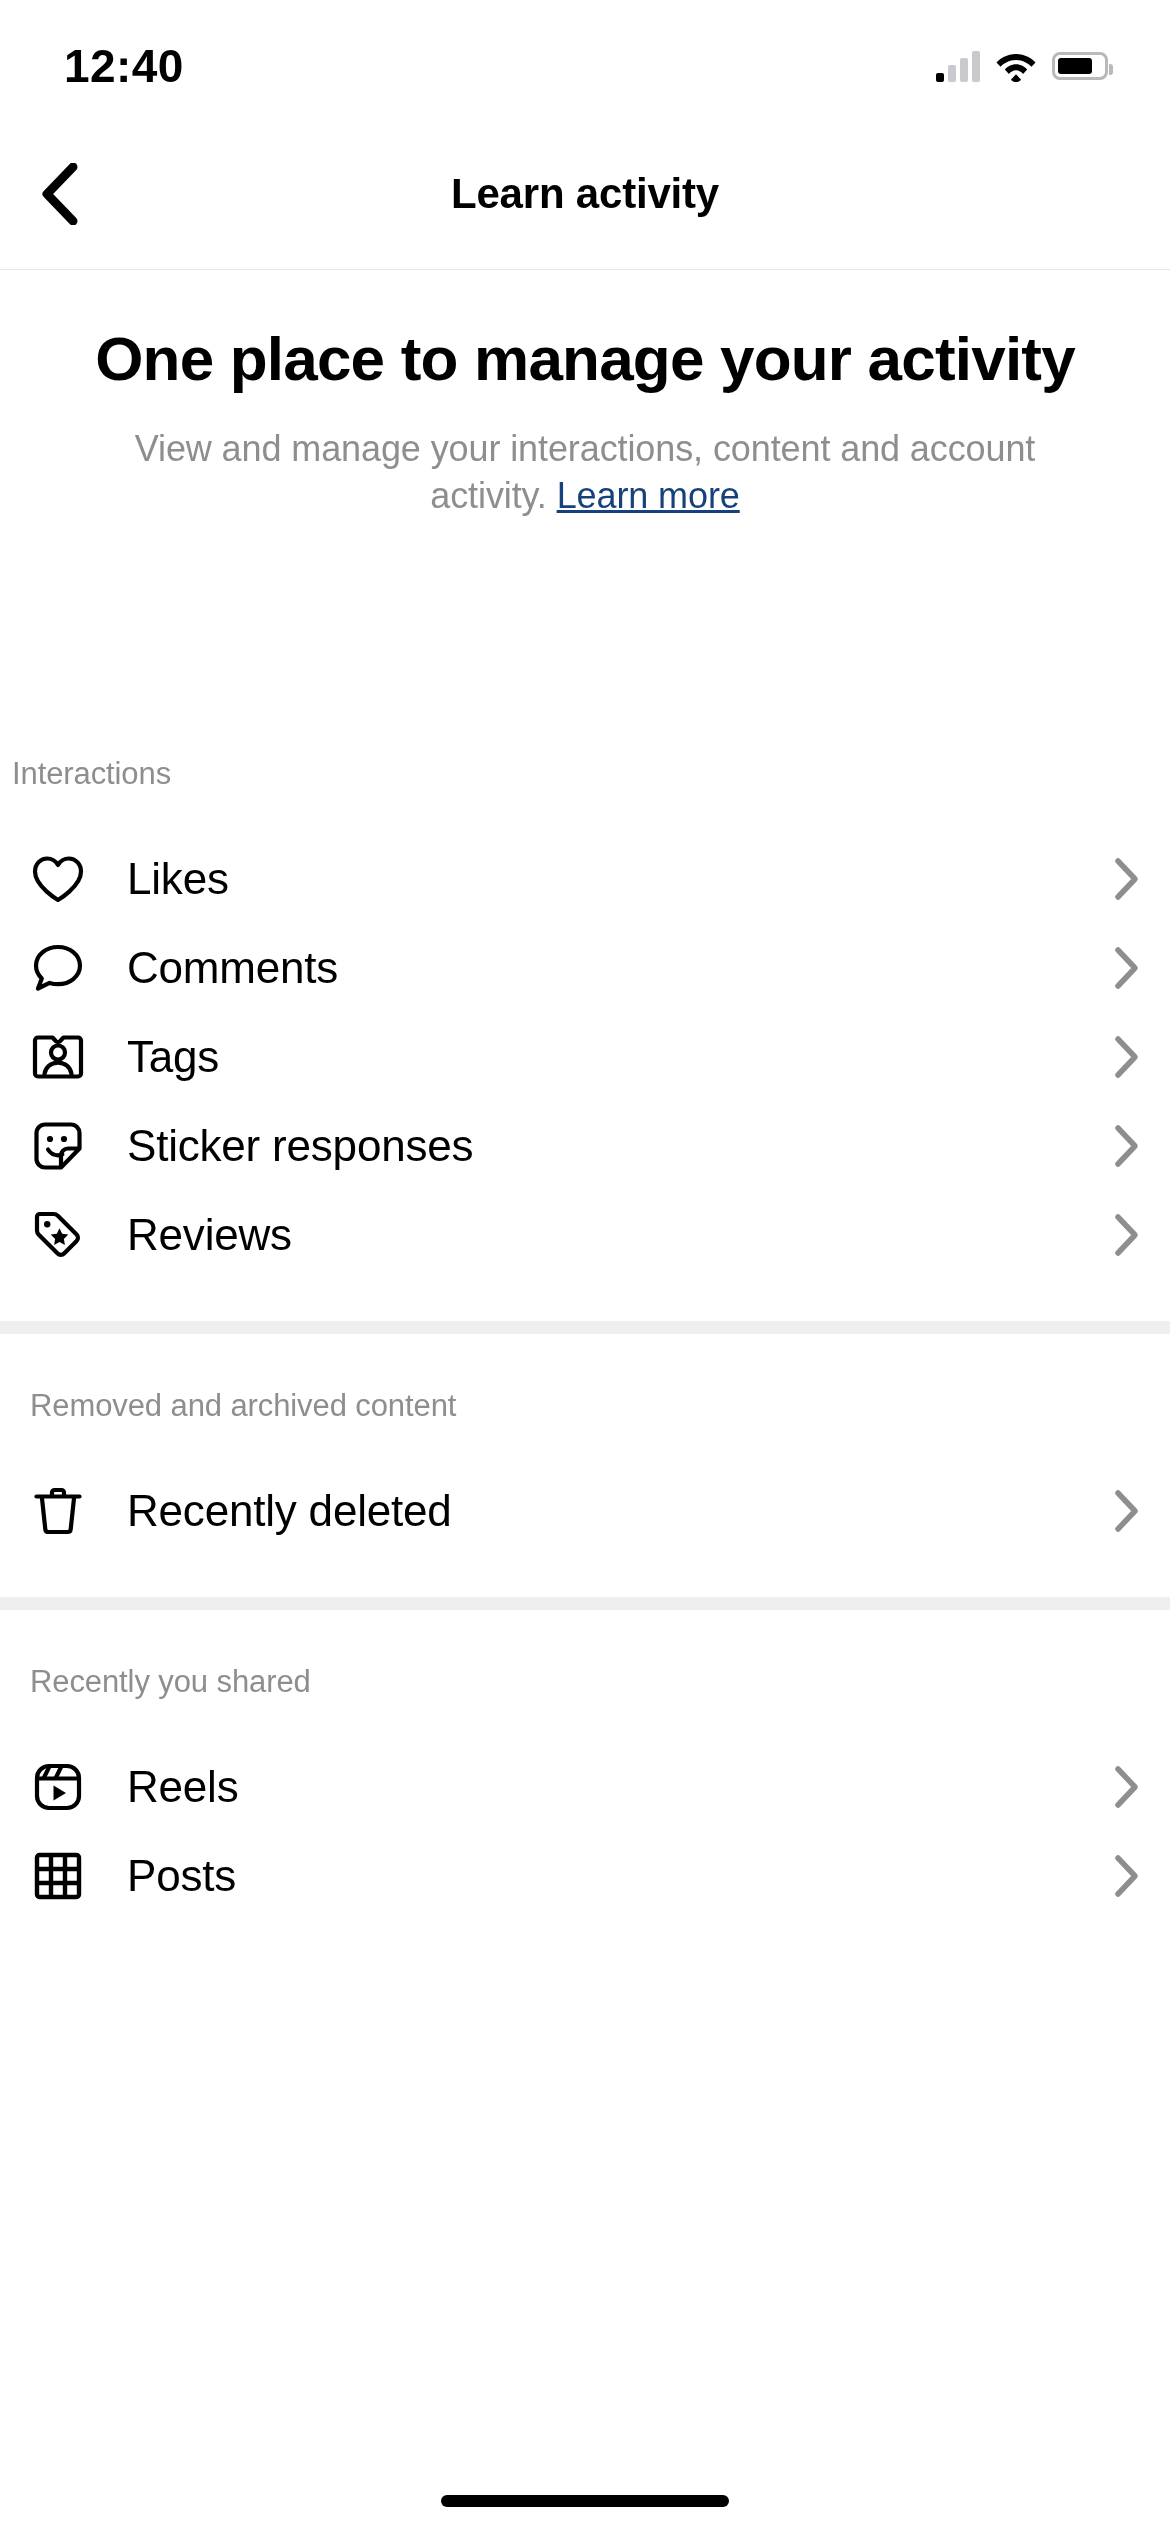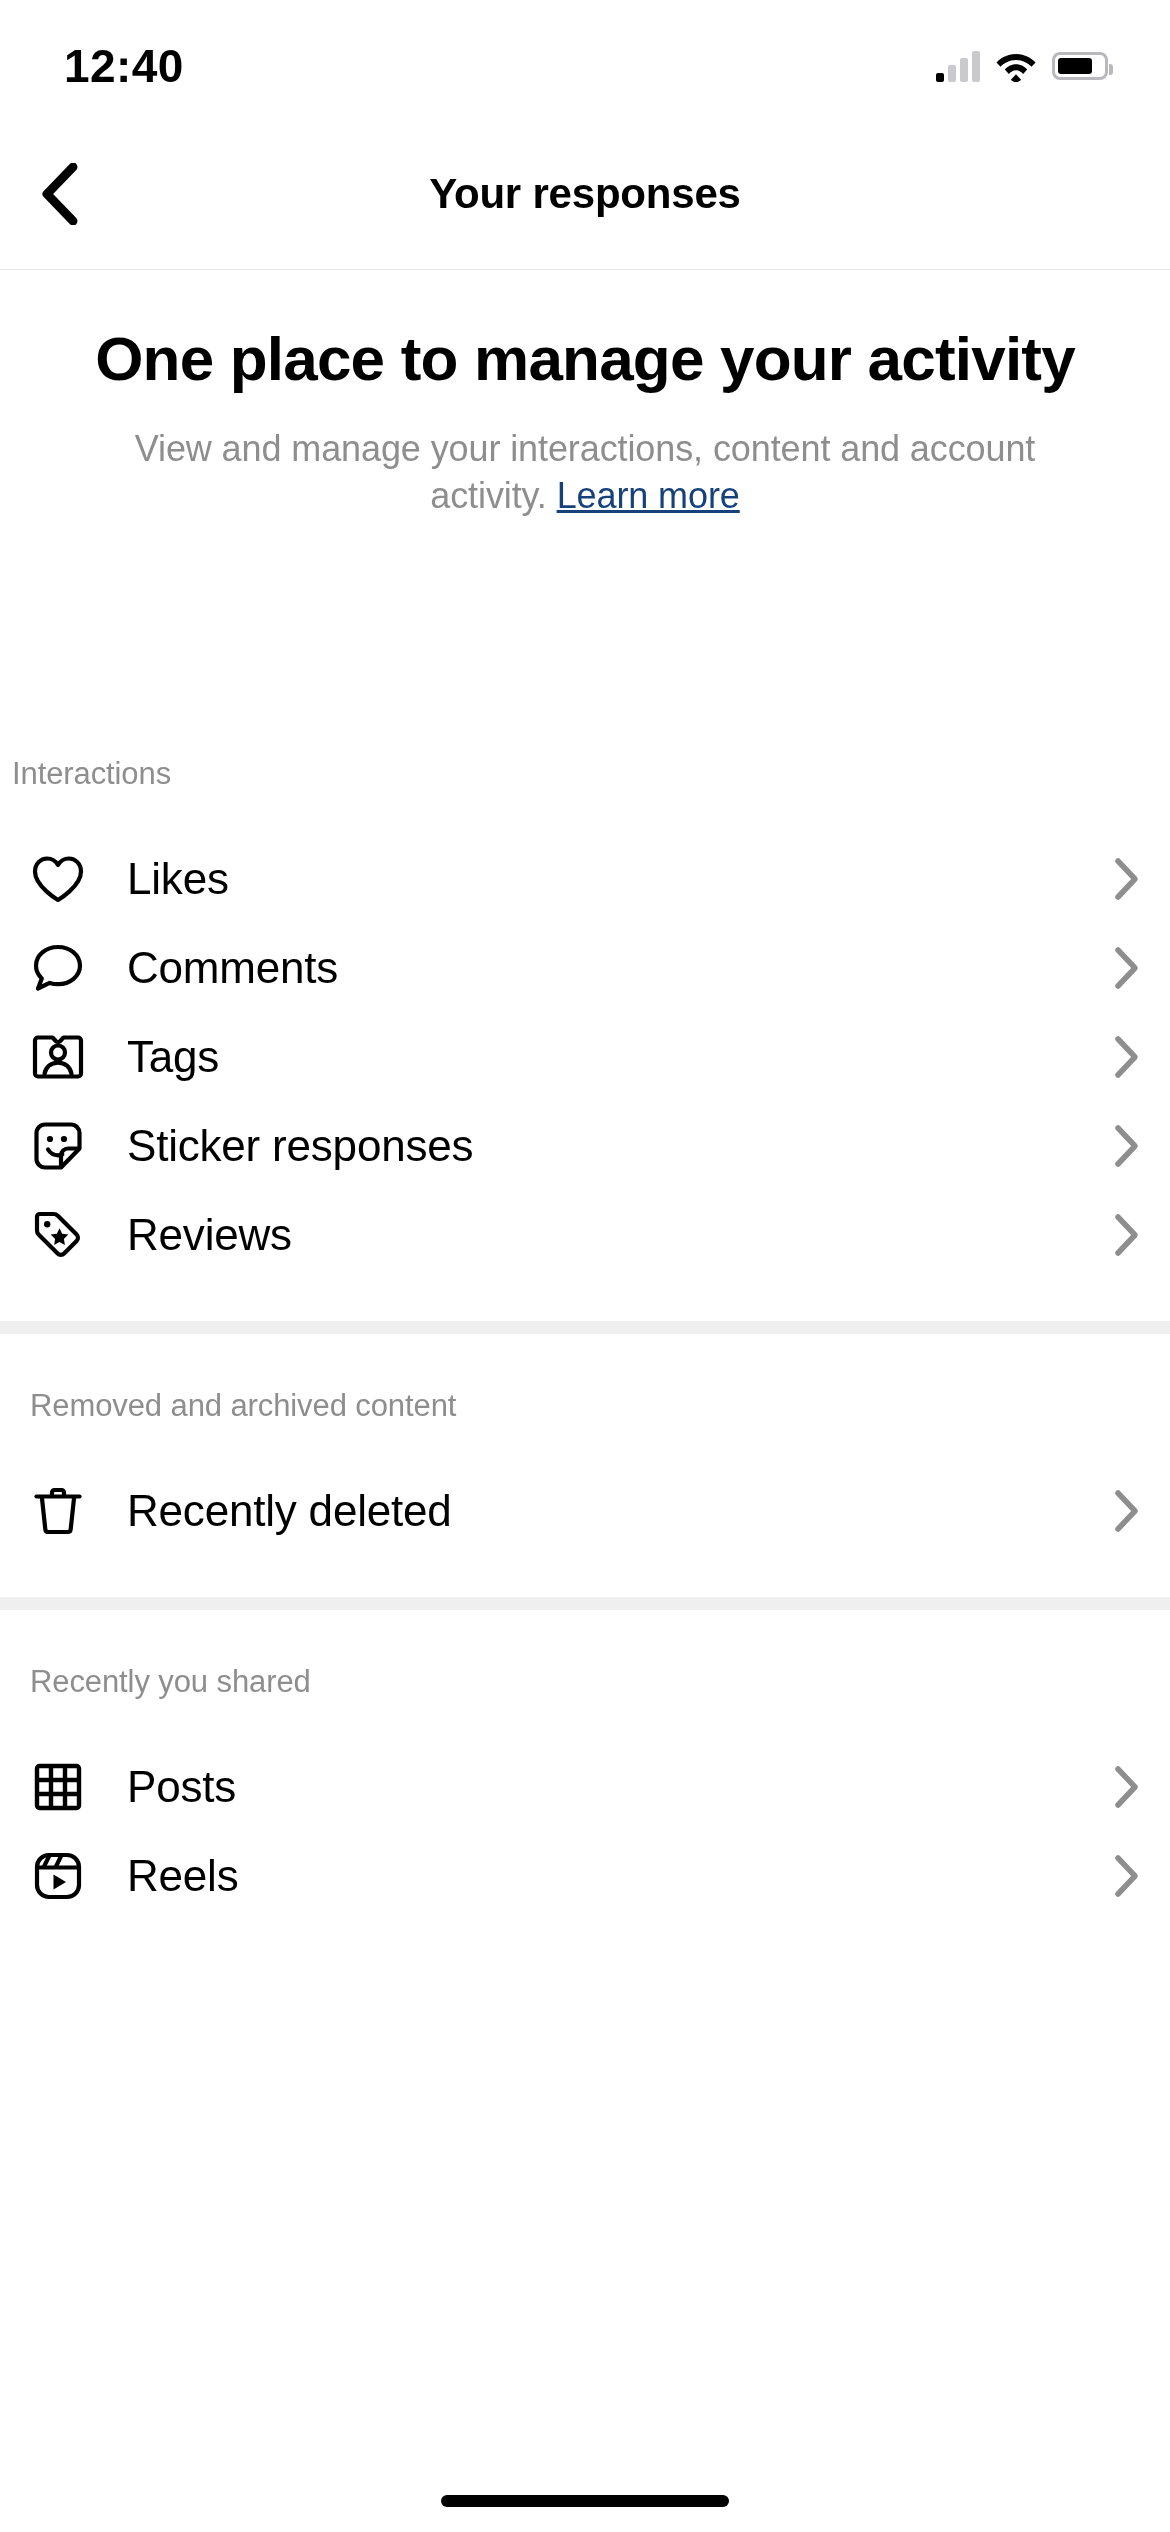--- a/index.html
+++ b/index.html
@@ -118,21 +118,21 @@
   </div>
 
   <div class="navbar">
     <div class="nav-back">
       <span>
         <svg width="40" height="62" viewBox="0 0 40 62">
           <path d="M33 4 L7 31 L33 58" fill="none" stroke="#000" stroke-width="9" stroke-linecap="round" stroke-linejoin="round"></path>
         </svg>
       </span>
     </div>
-    <div class="nav-title">Your responses</div>
+    <div class="nav-title">Learn activity</div>
   </div>
 
   <div class="hero">
     <div class="hero-title">One place to manage your activity</div>
     <div class="hero-sub">
       <span>View and manage your interactions, content and account activity. </span><a class="link" href="#">Learn more</a>
     </div>
   </div>
 
   <div id="list-root" style="position:absolute; top:722px; left:0; width:1170px;">
@@ -232,45 +232,45 @@
           </span>
         </div>
         <div style="height: 42px;"></div>
       </div>
       <div class="sep"></div>
       <div class="section">
         <div class="section-title" style="padding-top: 54px; padding-bottom: 42px;">Recently you shared</div>
         <div class="row">
           <span class="row-icon">
             <svg width="56" height="56" viewBox="0 0 56 56">
-              <rect x="7" y="7" width="42" height="42" rx="2.5" fill="none" stroke="#000" stroke-width="4.4"></rect>
-              <path d="M21 7 L21 49 M35 7 L35 49 M7 21 L49 21 M7 35 L49 35" stroke="#000" stroke-width="4.4"></path>
-            </svg>
-          </span>
-          <span class="row-label">Posts</span>
-          <span class="row-chev">
-            <svg width="26" height="44" viewBox="0 0 26 44">
-              <path d="M4 4 L21 22 L4 40" fill="none" stroke="#8e8e8e" stroke-width="5.5" stroke-linecap="round" stroke-linejoin="round"></path>
-            </svg>
-          </span>
-        </div>
-        <div class="row">
-          <span class="row-icon">
-            <svg width="56" height="56" viewBox="0 0 56 56">
               <rect x="7" y="7" width="42" height="42" rx="12" fill="none" stroke="#000" stroke-width="4.2"></rect>
               <path d="M7.8 19.5 L48.2 19.5" fill="none" stroke="#000" stroke-width="4.2"></path>
               <path d="M19.5 7.4 L13.5 19.5 M31.5 7.2 L25.5 19.5" fill="none" stroke="#000" stroke-width="4.2"></path>
               <path d="M23.5 26.5 L36 34 L23.5 41.5 Z" fill="#000"></path>
             </svg>
           </span>
           <span class="row-label">Reels</span>
           <span class="row-chev">
             <svg width="26" height="44" viewBox="0 0 26 44">
               <path d="M4 4 L21 22 L4 40" fill="none" stroke="#8e8e8e" stroke-width="5.5" stroke-linecap="round" stroke-linejoin="round"></path>
             </svg>
           </span>
         </div>
+        <div class="row">
+          <span class="row-icon">
+            <svg width="56" height="56" viewBox="0 0 56 56">
+              <rect x="7" y="7" width="42" height="42" rx="2.5" fill="none" stroke="#000" stroke-width="4.4"></rect>
+              <path d="M21 7 L21 49 M35 7 L35 49 M7 21 L49 21 M7 35 L49 35" stroke="#000" stroke-width="4.4"></path>
+            </svg>
+          </span>
+          <span class="row-label">Posts</span>
+          <span class="row-chev">
+            <svg width="26" height="44" viewBox="0 0 26 44">
+              <path d="M4 4 L21 22 L4 40" fill="none" stroke="#8e8e8e" stroke-width="5.5" stroke-linecap="round" stroke-linejoin="round"></path>
+            </svg>
+          </span>
+        </div>
         <div style="height: 0px;"></div>
       </div>
     </div>
 
   <div class="home-ind"></div>
 </div>
 
 </body></html>

